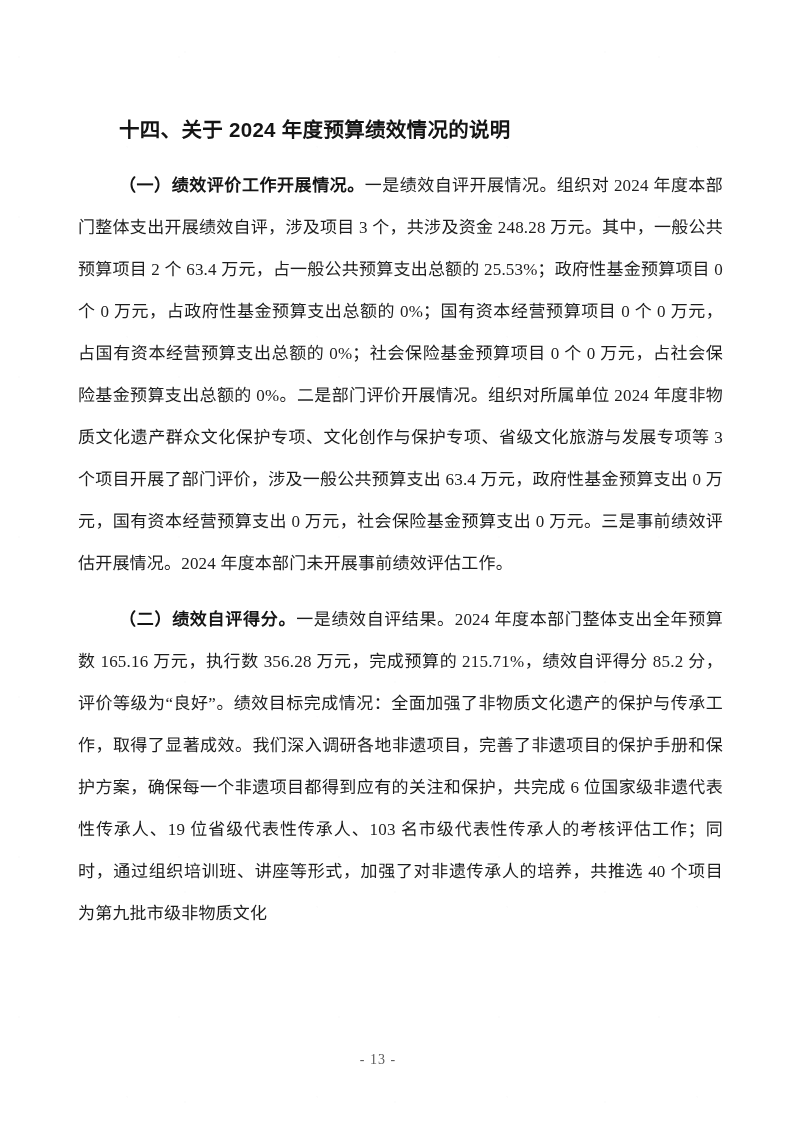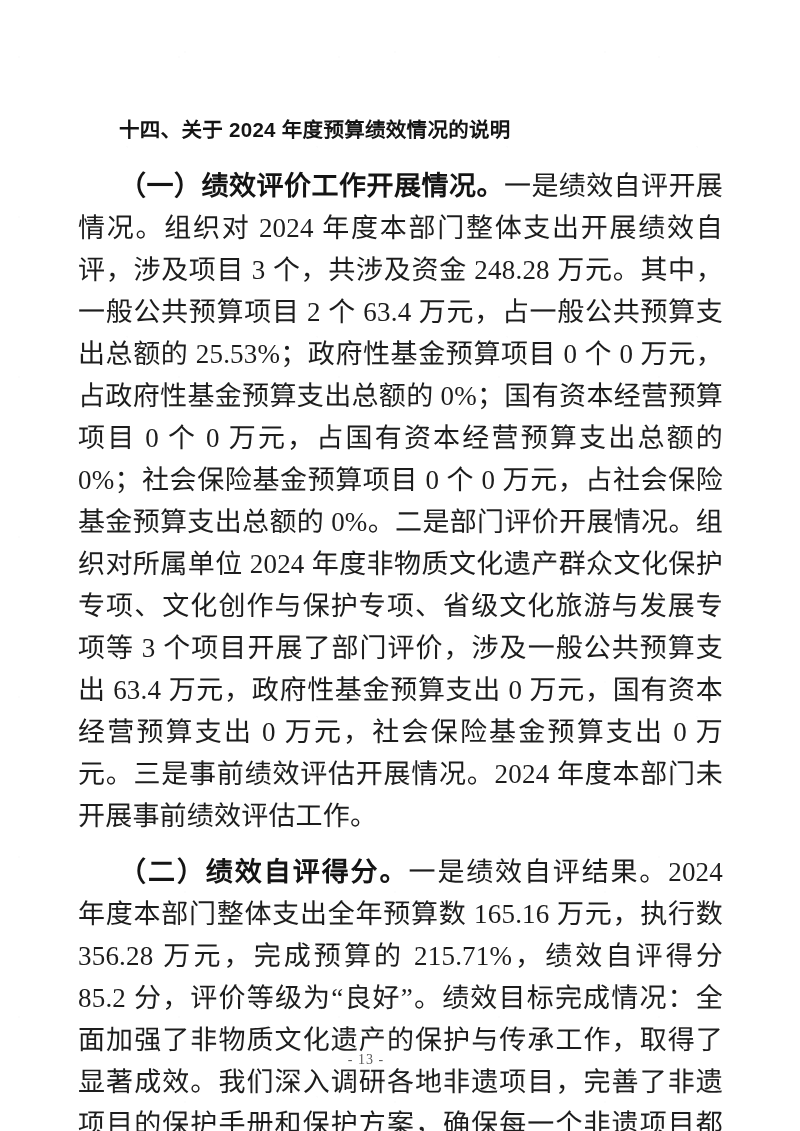--- a/index.html
+++ b/index.html
@@ -28,21 +28,21 @@
   .doc-body {
     position: absolute;
     left: 78px;
     top: 97px;
     width: 645px;
   }
 
   
   .line-block {
     font-family: "Liberation Serif", "DejaVu Serif", serif;
-    font-size: 27px;
+    font-size: 17px;
     line-height: 42px;
     color: #1d1d1d;
     text-align: justify;
     text-justify: inter-character;
     letter-spacing: 0.2px;
     -webkit-font-smoothing: antialiased;
   }
 
   .para {
     margin: 0;
@@ -67,21 +67,21 @@
     color: #141414;
     letter-spacing: 0.3px;
   }
 
   .gap-title { height: 14px; }
   .gap-para  { height: 14px; }
 
   
   .footer {
     position: absolute;
-    left: 0;
+    left: 12px;
     top: 1040px;
     width: 732px;
     text-align: center;
     font-family: "Liberation Serif", "DejaVu Serif", serif;
     font-size: 14px;
     color: #5a5a5a;
     letter-spacing: 1px;
   }
 </style>
 </head>

